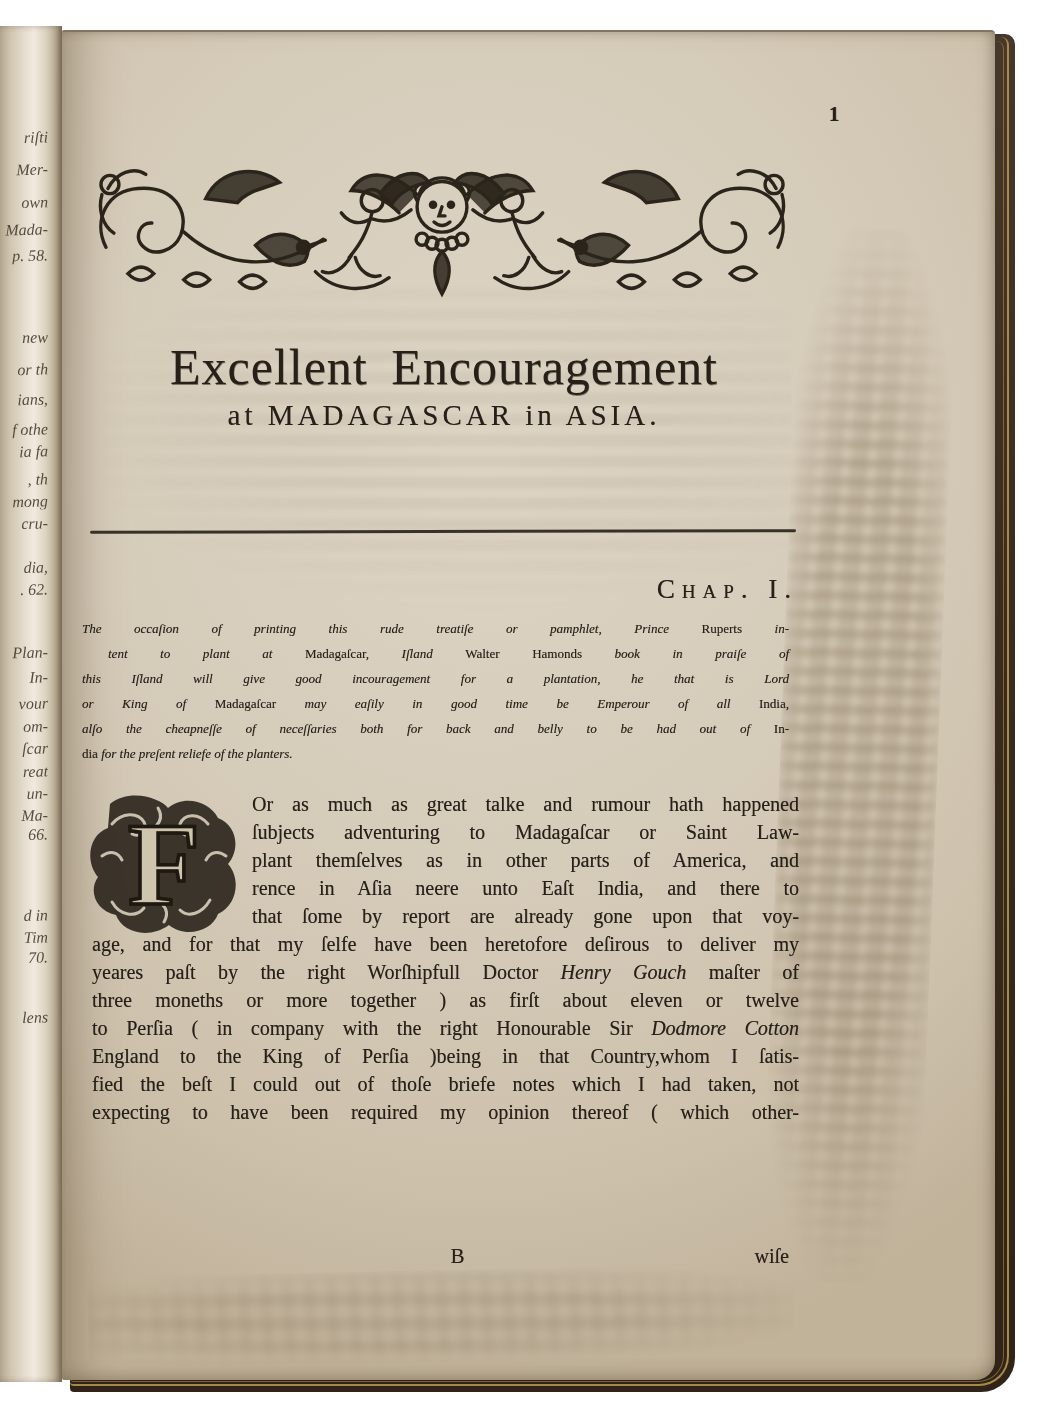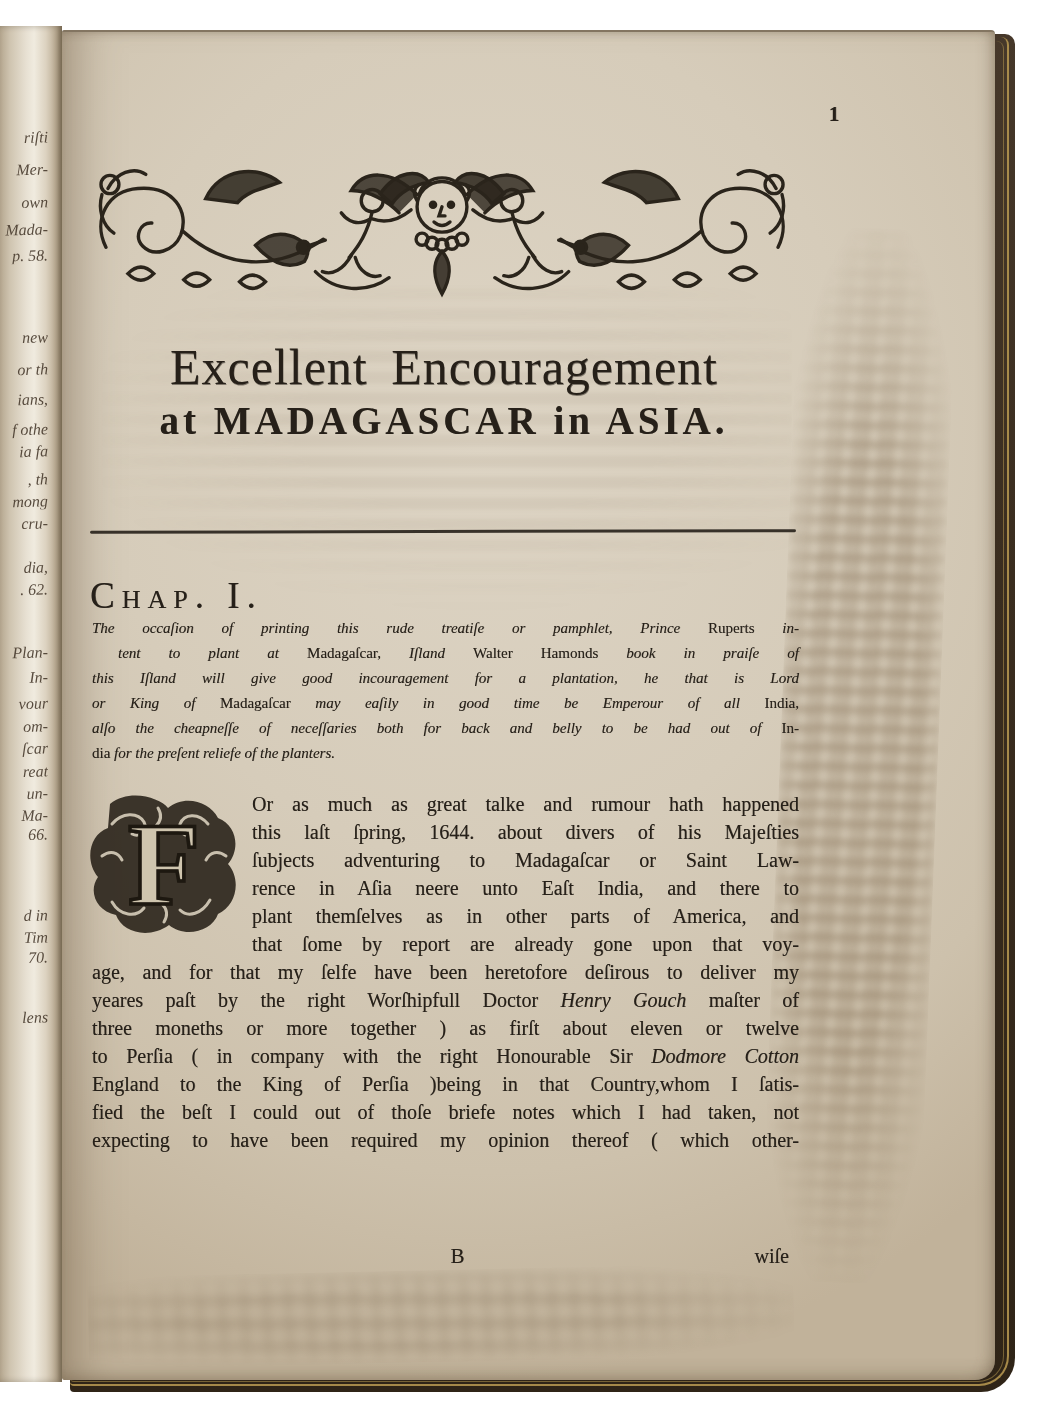--- a/index.html
+++ b/index.html
@@ -84,36 +84,36 @@
     position:absolute; left:752px; top:70px; width:40px;
     font-size:21px; font-weight:700; text-align:center;
     text-shadow:.4px .4px 0 rgba(38,32,25,.55);
   }
   .headpiece{ position:absolute; left:26px; top:116px; width:708px; height:152px; }
   .title{ position:absolute; left:28px; top:306px; width:708px; text-align:center; }
   .title-1{ font-size:50px; line-height:58px; font-weight:400; letter-spacing:1px;
             text-shadow:.5px .5px 0 rgba(38,32,25,.5); word-spacing:10px;}
   .title-2{ font-size:37px; line-height:46px; font-weight:700; margin-top:4px;
             text-shadow:.4px .4px 0 rgba(38,32,25,.45);}
-  .title-3{ font-size:39px; line-height:38px; font-weight:700; letter-spacing:4px; margin-top:6px;
+  .title-3{ font-size:29px; line-height:38px; font-weight:400; letter-spacing:4px; 
             text-shadow:.3px .3px 0 rgba(38,32,25,.4);}
   .rule{
     position:absolute; left:28px; top:498px; width:706px; height:3px;
     background:var(--ink,#262019); transform:rotate(-.12deg); opacity:.9;
     border-radius:2px;
   }
   .chap{
-    position:absolute; left:28px; top:542px; width:708px; text-align:left;
-    font-variant:small-caps; font-size:37px; letter-spacing:7px;
+    position:absolute; left:28px; top:542px; width:708px; text-align:right;
+    font-variant:small-caps; font-size:27px; letter-spacing:7px;
     text-shadow:.4px .4px 0 rgba(38,32,25,.5);
   }
   
   .argument{
-    position:absolute; left:30px; top:584px; width:707px;
-    font-style:italic; font-size:15px; line-height:25px;
+    position:absolute; left:20px; top:584px; width:707px;
+    font-style:italic; font-size:13px; line-height:25px;
     text-shadow:.3px .3px 0 rgba(38,32,25,.4);
   }
   .arg-line{ height:25px; text-align:justify; text-align-last:justify; }
   .arg-line.indent{ padding-left:26px; }
   .arg-line.short{ text-align-last:left; }
   .seg-r{ font-style:normal; }
   .seg-i{ font-style:italic; }
   
   .body{
     position:absolute; left:30px; top:758px; width:707px;
@@ -245,24 +245,23 @@
           <path d="M24,30 C34,18 50,18 56,28 C60,36 52,44 44,40"></path>
           <path d="M120,30 C110,18 96,20 92,30 C90,38 98,44 104,40"></path>
           <path d="M24,108 C32,122 48,124 56,114"></path>
           <path d="M122,106 C114,120 100,124 92,116"></path>
           <path d="M14,62 C22,56 30,58 34,66 M138,62 C130,56 122,58 118,66"></path>
           <path d="M70,14 q6,10 -2,18 M76,128 q6,-10 -2,-18"></path>
         </g>
         <text x="76" y="110" text-anchor="middle" font-size="118" font-weight="bold" font-family="Liberation Serif, DejaVu Serif, serif" fill="#cfc5ae" stroke="#1d1810" stroke-width="3.5">F</text>
       </svg>
       <div class="body-line ind"><span>Or as much as great talke and rumour hath happened</span></div>
-      <div class="body-line ind"><span>this laſt ſpring, 1644. about divers of his Majeſties</span></div>
       <div class="body-line ind"><span>ſubjects adventuring to Madagaſcar or Saint Law-</span></div>
+      <div class="body-line ind"><span>plant themſelves as in other parts of America, and</span></div>
       <div class="body-line ind"><span>rence in Aſia neere unto Eaſt India, and there to</span></div>
-      <div class="body-line ind"><span>plant themſelves as in other parts of America, and</span></div>
       <div class="body-line ind"><span>that ſome by report are already gone upon that voy-</span></div>
       <div class="body-line"><span>age, and for that my ſelfe have been heretofore deſirous to deliver my</span></div>
       <div class="body-line"><span>yeares paſt by the right Worſhipfull Doctor </span><span class="seg-i">Henry Gouch</span><span> maſter of</span></div>
       <div class="body-line"><span>three moneths or more together ) as firſt about eleven or twelve</span></div>
       <div class="body-line"><span>to Perſia ( in company with the right Honourable Sir </span><span class="seg-i">Dodmore Cotton</span></div>
       <div class="body-line"><span>England to the King of Perſia )being in that Country,whom I ſatis-</span></div>
       <div class="body-line"><span>fied the beſt I could out of thoſe briefe notes which I had taken, not</span></div>
       <div class="body-line"><span>expecting to have been required my opinion thereof ( which other-</span></div>
     </div>
 

